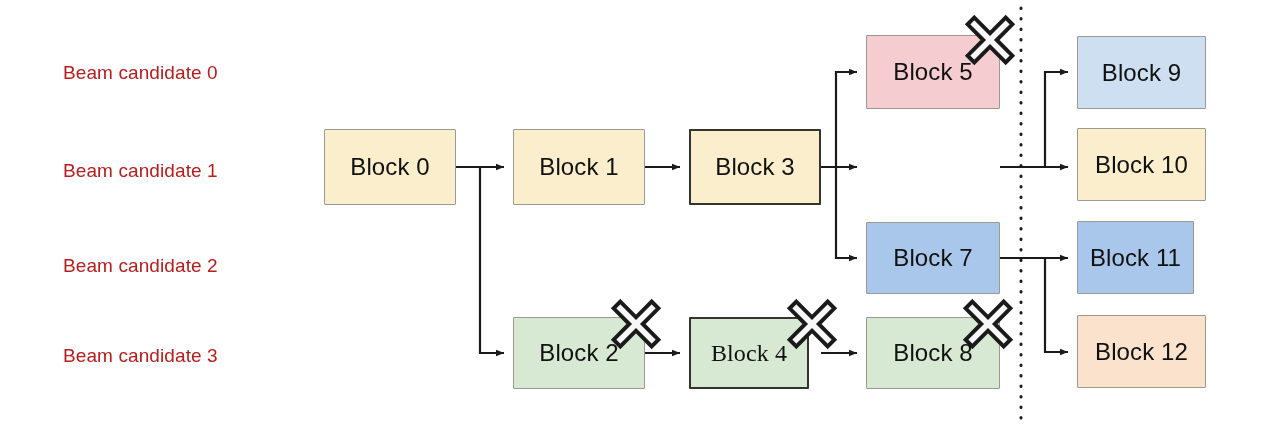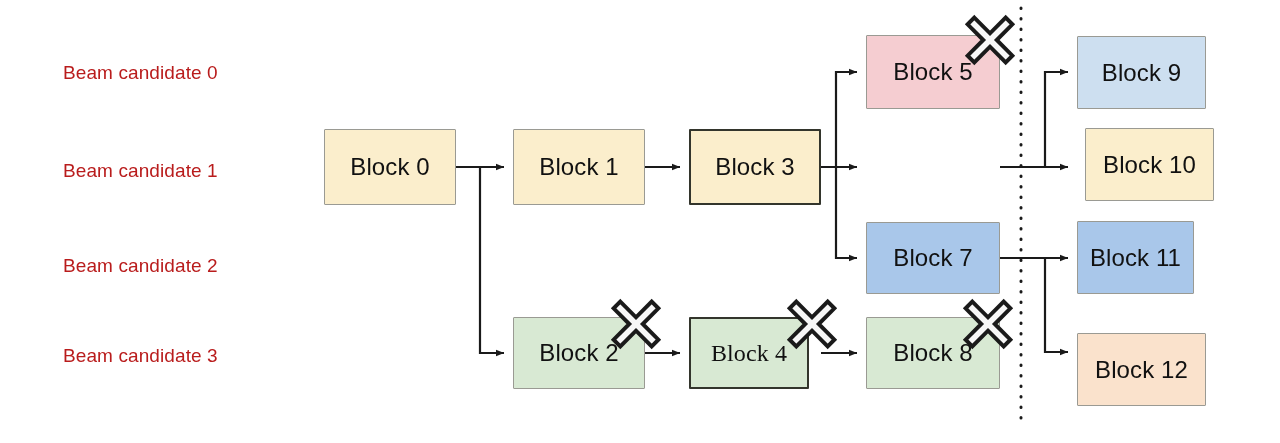--- a/index.html
+++ b/index.html
@@ -102,23 +102,23 @@
 
   <div class="block" style="left:324px; top:129px; width:132px; height:76px; background:#fbeecc;">Block 0</div>
   <div class="block" style="left:513px; top:129px; width:132px; height:76px; background:#fbeecc;">Block 1</div>
   <div class="block strong" style="left:689px; top:129px; width:132px; height:76px; background:#fbeecc;">Block 3</div>
   <div class="block" style="left:866px; top:35px; width:134px; height:74px; background:#f5cdd1;">Block 5</div>
   <div class="block" style="left:866px; top:222px; width:134px; height:72px; background:#a9c7ea;">Block 7</div>
   <div class="block" style="left:513px; top:317px; width:132px; height:72px; background:#d8e9d3;">Block 2</div>
   <div class="block strong" style="left:689px; top:317px; width:120px; height:72px; background:#d8e9d3;font-family:Liberation Serif, serif;">Block 4</div>
   <div class="block" style="left:866px; top:317px; width:134px; height:72px; background:#d8e9d3;">Block 8</div>
   <div class="block" style="left:1077px; top:36px; width:129px; height:73px; background:#cddff0;">Block 9</div>
-  <div class="block" style="left:1077px; top:128px; width:129px; height:73px; background:#fbeecc;margin-left:8px;">Block 10</div>
+  <div class="block" style="left:1077px; top:128px; width:129px; height:73px; background:#fbeecc;">Block 10</div>
   <div class="block" style="left:1077px; top:221px; width:117px; height:73px; background:#a9c7ea;">Block 11</div>
-  <div class="block" style="left:1077px; top:333px; width:129px; height:73px; background:#fae2cc;">Block 12</div>
+  <div class="block" style="left:1077px; top:315px; width:129px; height:73px; background:#fae2cc;">Block 12</div>
 
   <svg class="xmark" style="left:990px; top:40px;" viewBox="0 0 100 100">
     <path d="M22,10 L50,38 L78,10 L90,22 L62,50 L90,78 L78,90 L50,62 L22,90 L10,78 L38,50 L10,22 z" fill="#f7f7f7" stroke="#1a1a1a" stroke-width="7" stroke-linejoin="miter"></path>
   </svg>
   <svg class="xmark" style="left:636px; top:324px;" viewBox="0 0 100 100">
     <path d="M22,10 L50,38 L78,10 L90,22 L62,50 L90,78 L78,90 L50,62 L22,90 L10,78 L38,50 L10,22 z" fill="#f7f7f7" stroke="#1a1a1a" stroke-width="7" stroke-linejoin="miter"></path>
   </svg>
   <svg class="xmark" style="left:812px; top:324px;" viewBox="0 0 100 100">
     <path d="M22,10 L50,38 L78,10 L90,22 L62,50 L90,78 L78,90 L50,62 L22,90 L10,78 L38,50 L10,22 z" fill="#f7f7f7" stroke="#1a1a1a" stroke-width="7" stroke-linejoin="miter"></path>
   </svg>

